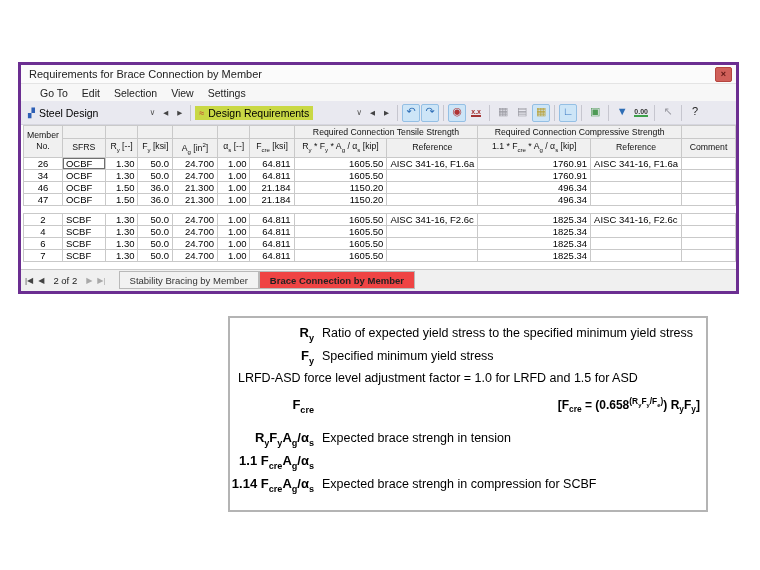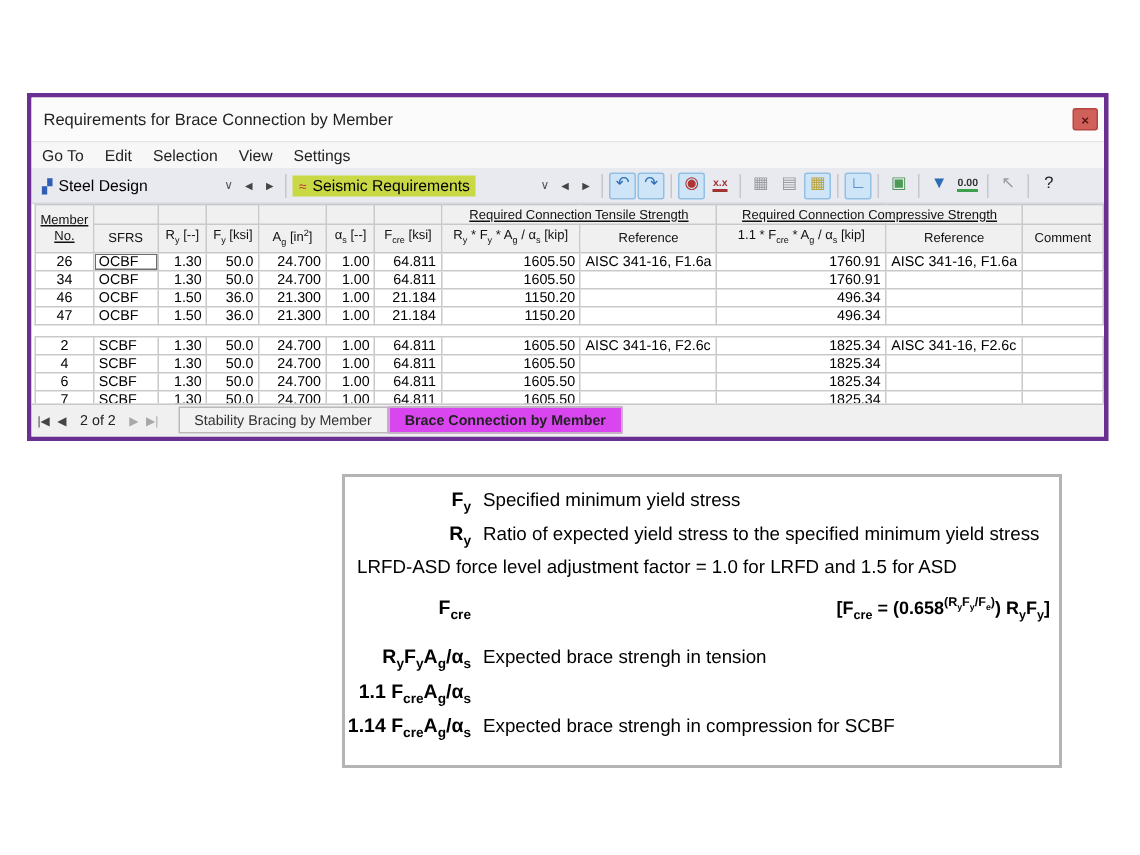--- a/index.html
+++ b/index.html
@@ -9,29 +9,29 @@
     font-family:"Liberation Sans", sans-serif; color:#000;
   }
 
   
   .window {
     position:absolute; left:18px; top:62px; width:721px; height:232px;
     border:3px solid #6b2e91; background:#f0f0f0;
     display:flex; flex-direction:column;
   }
   .title-bar {
-    height:30px; background:#fbfbfb; border-bottom:1px solid #e4e4e4;
+    height:19px; background:#fbfbfb; border-bottom:1px solid #e4e4e4;
     display:flex; align-items:center; padding:0 4px 0 8px; flex:none;
   }
   .title { font-size:11px; color:#222; flex:1; white-space:nowrap; }
   .close-btn {
     width:17px; height:15px; background:#d0605a; border:1px solid #b5453f; border-radius:2px;
     color:#5d1512; font-size:9px; font-weight:bold; display:flex; align-items:center; justify-content:center;
   }
-  .menu-bar { height:17px; background:#f7f7f7; display:flex; align-items:center; padding-left:0; flex:none; }
+  .menu-bar { height:17px; background:#f7f7f7; display:flex; align-items:center; padding-left:12px; flex:none; }
   .menu-item { font-size:10.5px; color:#222; padding:0 7px; white-space:nowrap; }
 
   
   .toolbar {
     height:24px; background:#e9e9f0; border-bottom:1px solid #d6d6df;
     display:flex; align-items:center; padding:0 3px; gap:1px; flex:none; white-space:nowrap;
   }
   .combo { display:flex; align-items:center; font-size:10.5px; height:20px; }
   .combo .lblwrap { display:flex; align-items:center; padding:1px 4px; }
   .combo .hl { background:#c9d845; }
@@ -48,21 +48,21 @@
   .tbtn .uline { border-bottom:2px solid transparent; line-height:1; }
 
   
   .table-wrap { flex:1; background:#fff; padding:0 0 0 2px; overflow:hidden; }
   table { border-collapse:collapse; table-layout:fixed; font-size:9.5px; }
   th, td {
     border:1px solid #c9c9c9; padding:0 3px; height:12px; line-height:11px;
     overflow:hidden; white-space:nowrap;
   }
   thead th { background:#f0f0f0; font-weight:normal; font-size:8.7px; text-align:center; color:#111; }
-  thead tr.grp th { height:13px;text-decoration:underline; }
+  thead tr.grp th { height:13px; }
   thead tr.lbl th { height:15px; }
   th.member { line-height:11px; }
   tbody td { background:#fff; }
   td.sel { box-shadow: inset 0 0 0 1px #6f6f6f; }
   tr.sep td { border-left:none; border-right:none; height:8px; }
   sub { font-size:70%; }
   sup { font-size:70%; }
 
   
   .footer {
@@ -70,21 +70,21 @@
     display:flex; align-items:flex-end; padding:0 2px 2px 4px; gap:3px; flex:none;
   }
   .fnav { display:flex; align-items:center; gap:5px; margin:0 10px 3px 0; }
   .fnav span { font-size:8px; color:#444; }
   .fnav .dis { color:#a8a8a8; }
   .fnav .count { font-size:9.5px; color:#222; margin:0 4px; }
   .ftab {
     font-size:9.5px; height:18px; padding:0 10px; display:flex; align-items:center;
     background:#f2f2f2; border:1px solid #b9b9b9; color:#333;
   }
-  .ftab.active { background:#d946ef; font-weight:bold; color:#222; }
+  .ftab.active { background:#ef4444; font-weight:bold; color:#222; }
 
   
   .legend {
     position:absolute; left:228px; top:316px; width:480px; height:196px;
     background:#fff; border:2px solid #b4b4b4; padding-top:3px; overflow:hidden;
   }
   .lrow { display:flex; align-items:baseline; height:23px; line-height:23px; }
   .lsym { width:84px; text-align:right; font-weight:bold; font-size:13px; flex:none; }
   .ldesc { margin-left:8px; font-size:12.5px; }
   .lextra { margin-left:auto; margin-right:6px; font-size:12px; font-weight:bold; }
@@ -115,21 +115,21 @@
         <span>Steel Design</span>
       </span>
       <span class="chev" style="margin-left:44px">∨</span>
     </div>
     <span class="navbtn">◀</span>
     <span class="navbtn">▶</span>
     <span class="tsep"></span>
     <div class="combo">
       <span class="lblwrap hl">
         <span class="cicon" style="color:#c03333">≈</span>
-        <span>Seismic Requirements</span>
+        <span>Design Requirements</span>
       </span>
       <span class="lblwrap" style="width:40px">&nbsp;</span>
       <span class="chev">∨</span>
     </div>
     <span class="navbtn">◀</span>
     <span class="navbtn">▶</span>
     <span class="tsep"></span>
     <div style="display:flex;align-items:center;gap:1px">
         <span class="tbtn active">
           <span class="uline" style="color: rgb(46, 109, 181);">↶</span>
@@ -354,28 +354,28 @@
     <div style="display:flex">
         <div class="ftab">Stability Bracing by Member</div>
         <div class="ftab active">Brace Connection by Member</div>
       </div>
   </div>
 
 </div>
 
 <div class="legend">
     <div class="lrow">
+      <span class="lsym">R<sub>y</sub></span>
+      <span class="ldesc">Ratio of expected yield stress to the specified minimum yield stress</span>
+    </div>
+    <div class="lrow">
       <span class="lsym">F<sub>y</sub></span>
       <span class="ldesc">Specified minimum yield stress</span>
     </div>
     <div class="lrow">
-      <span class="lsym">R<sub>y</sub></span>
-      <span class="ldesc">Ratio of expected yield stress to the specified minimum yield stress</span>
-    </div>
-    <div class="lrow">
       <span class="ldesc">LRFD-ASD force level adjustment factor = 1.0 for LRFD and 1.5 for ASD</span>
     </div>
     <div class="lrow">
       <span class="lsym">F<sub>cre</sub></span>
       <span class="lextra">[F<sub>cre</sub> = (0.658<sup>(R<sub>y</sub>F<sub>y</sub>/F<sub>e</sub>)</sup>) R<sub>y</sub>F<sub>y</sub>]</span>
     </div>
     <div class="lspacer"></div>
     <div class="lrow">
       <span class="lsym">R<sub>y</sub>F<sub>y</sub>A<sub>g</sub>/α<sub>s</sub></span>
       <span class="ldesc">Expected brace strengh in tension</span>

